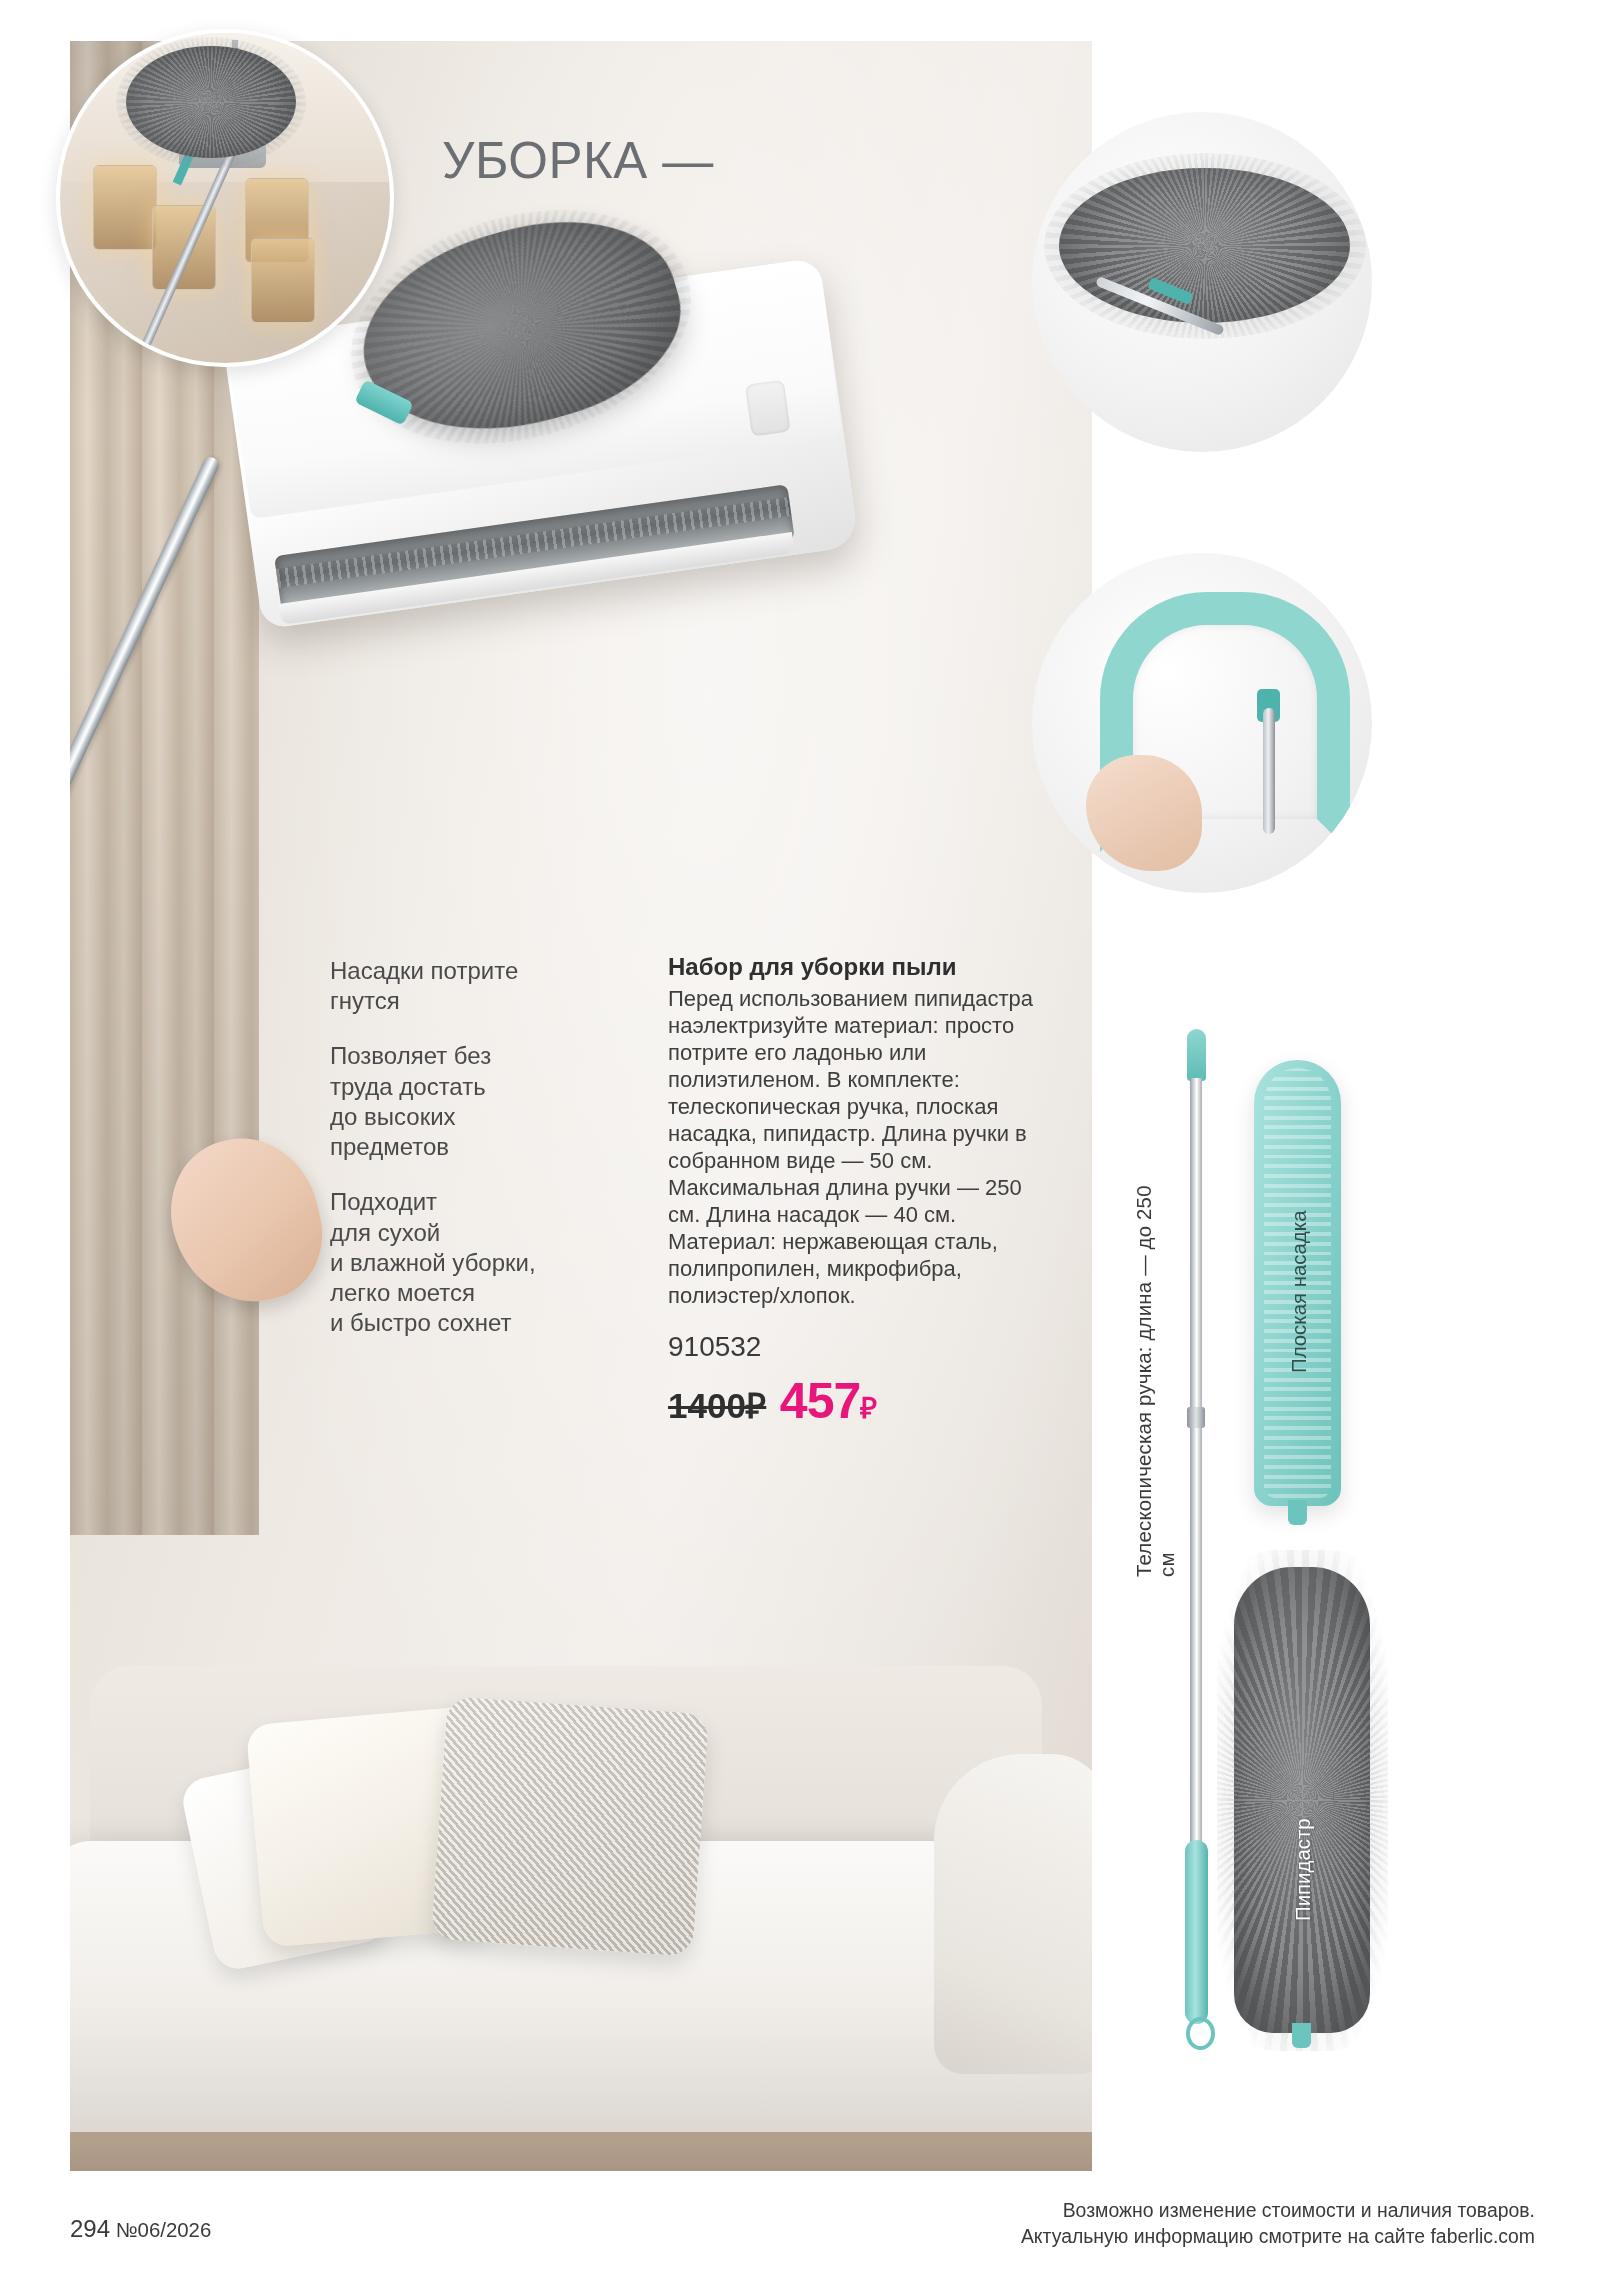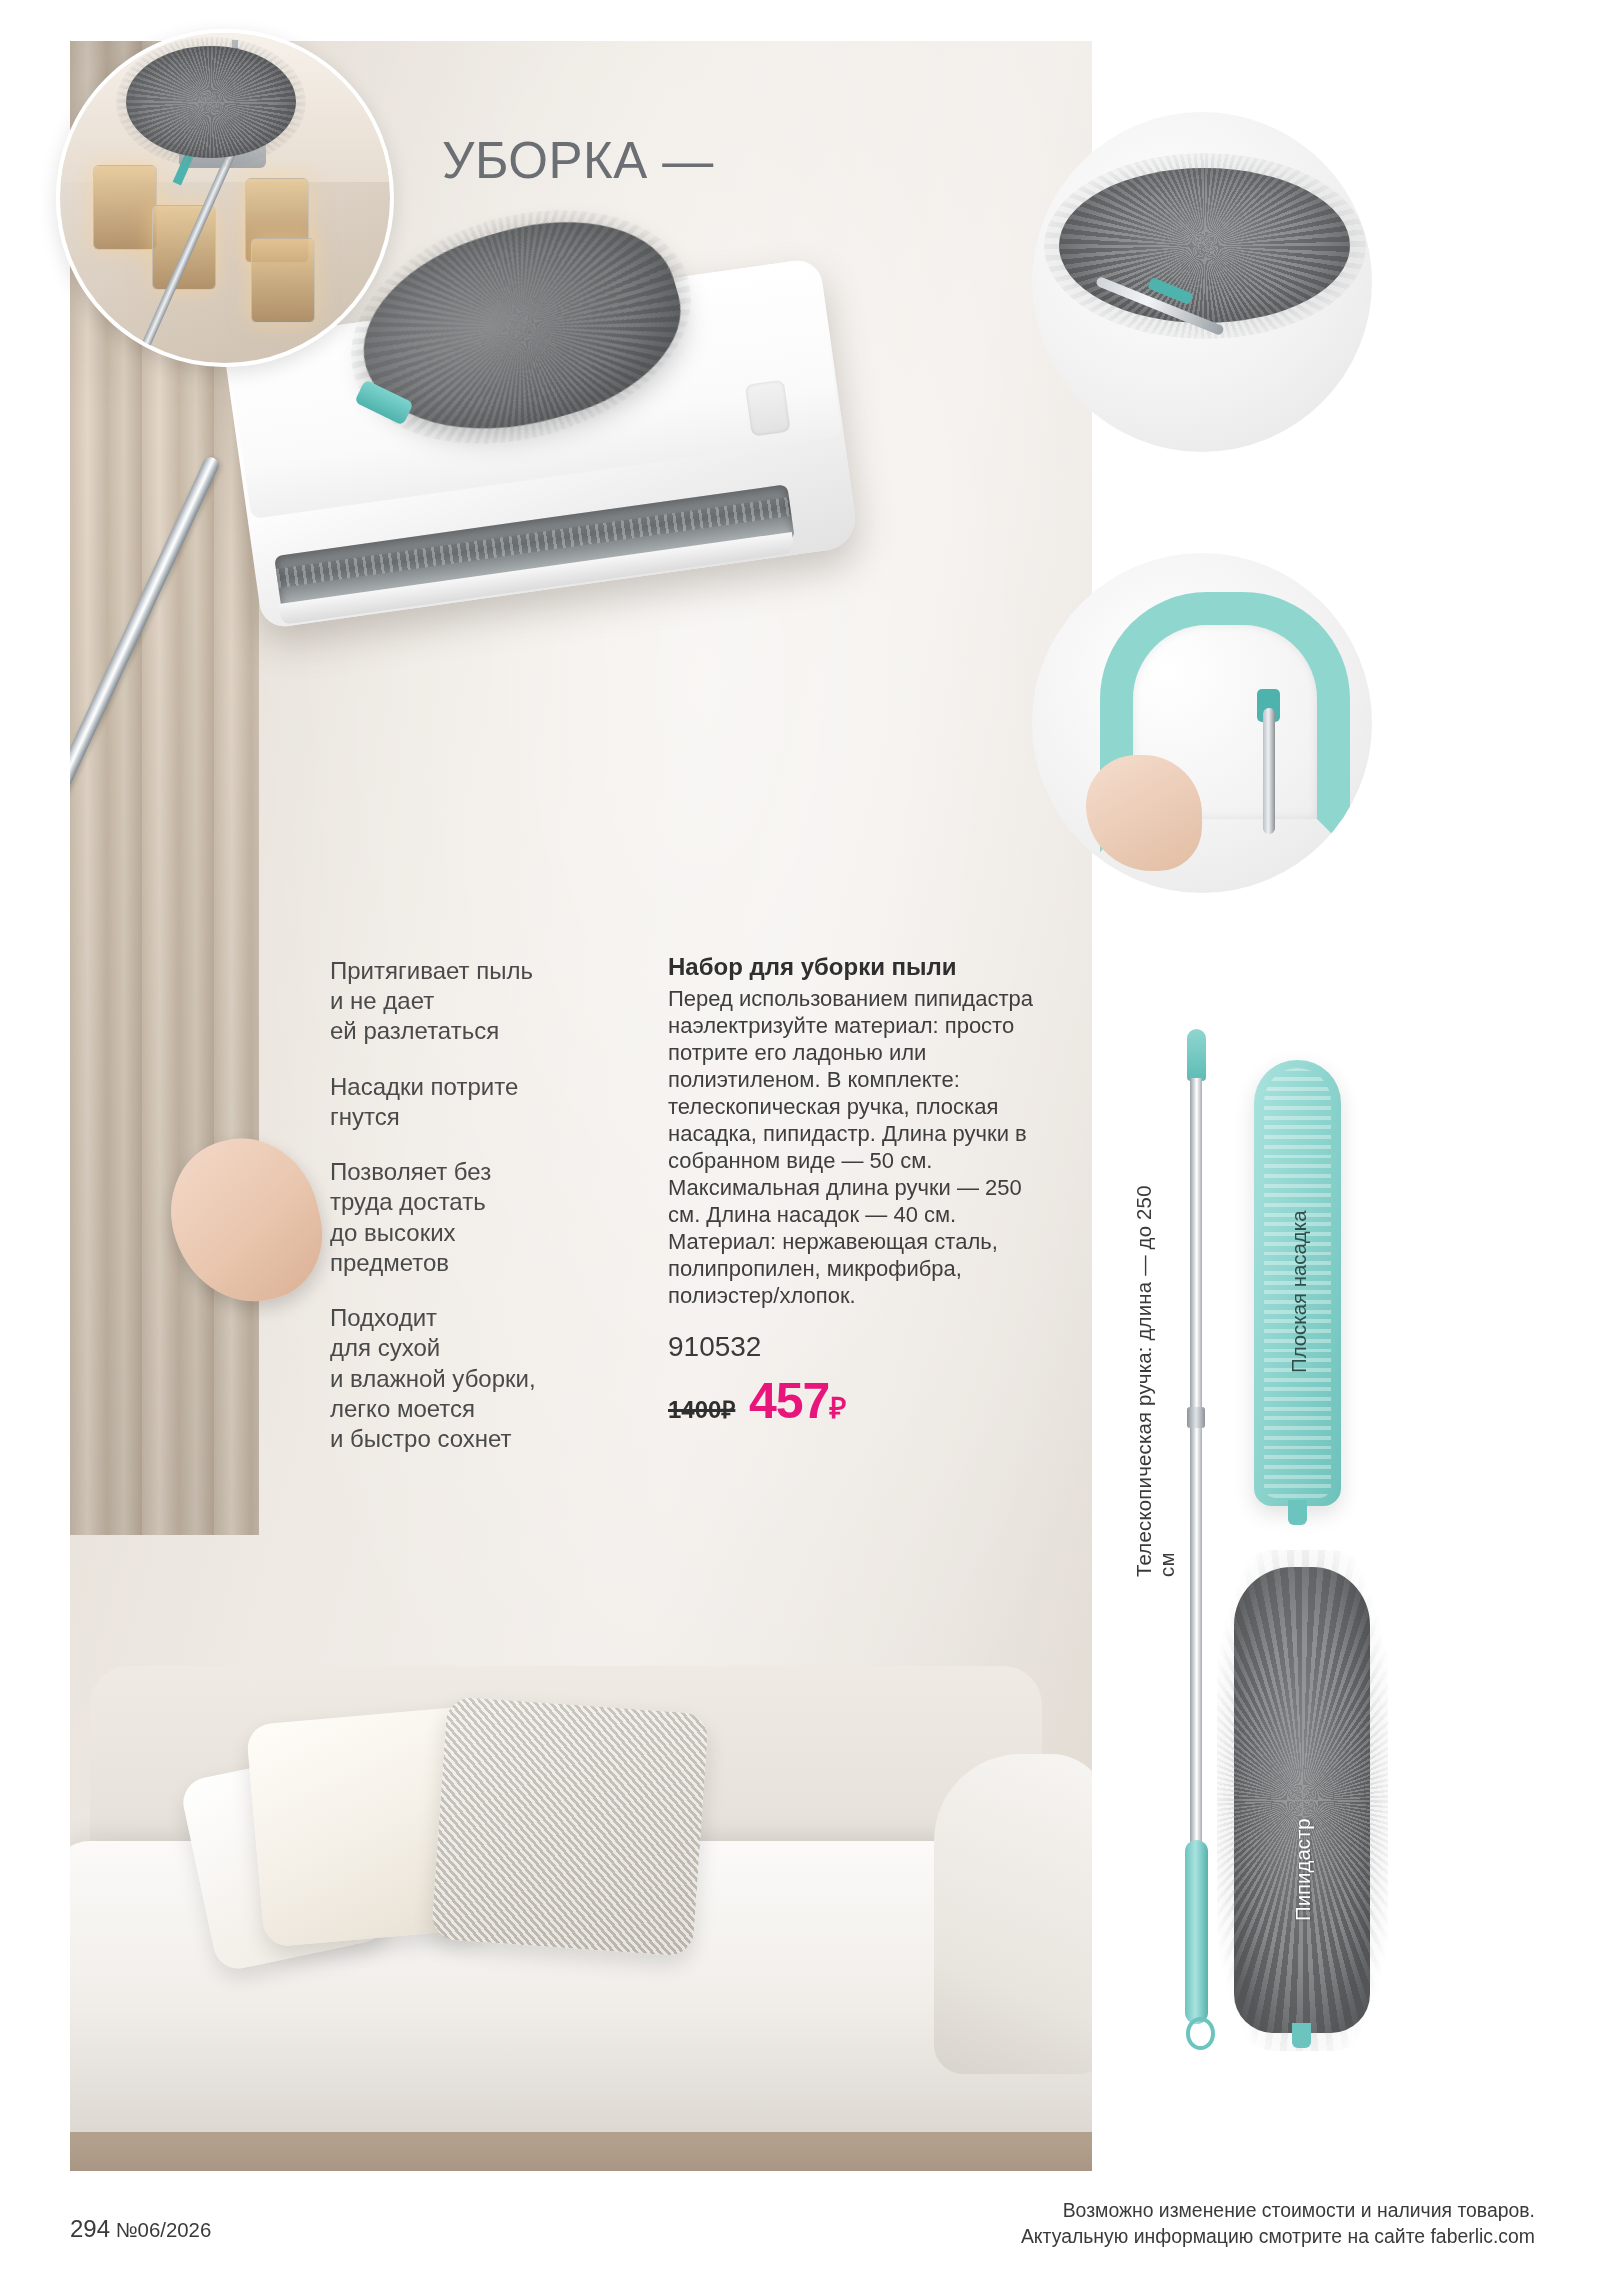--- a/index.html
+++ b/index.html
@@ -367,21 +367,21 @@
     font-size: 28px;
     color: #3a3a3a;
   }
   .price-row {
     margin-top: 9.7px;
     display: flex;
     align-items: baseline;
     gap: 13.6px;
   }
   .price-old {
-    font-size: 24px;
+    font-size: 35px;
     font-weight: 700;
     color: #2f2f2f;
     text-decoration: line-through;
     text-decoration-thickness: 2.9px;
   }
   .price-new {
     font-size: 50px;
     font-weight: 700;
     color: #e8157a;
     letter-spacing: -1px;
@@ -563,23 +563,20 @@
 </div>
 
 <div class="inset-circle inset-flat">
   <div class="flat-loop"></div>
   <div class="flat-collar"></div>
   <div class="flat-handle"></div>
   <div class="flat-hand"></div>
 </div>
 
 <div class="features">
-  <p style="white-space:pre-line">Притягивает пыль
-и не дает
-ей разлетаться</p>
   <p style="white-space:pre-line">Насадки потрите
 гнутся</p>
   <p style="white-space:pre-line">Позволяет без
 труда достать
 до высоких
 предметов</p>
   <p style="white-space:pre-line">Подходит
 для сухой
 и влажной уборки,
 легко моется

